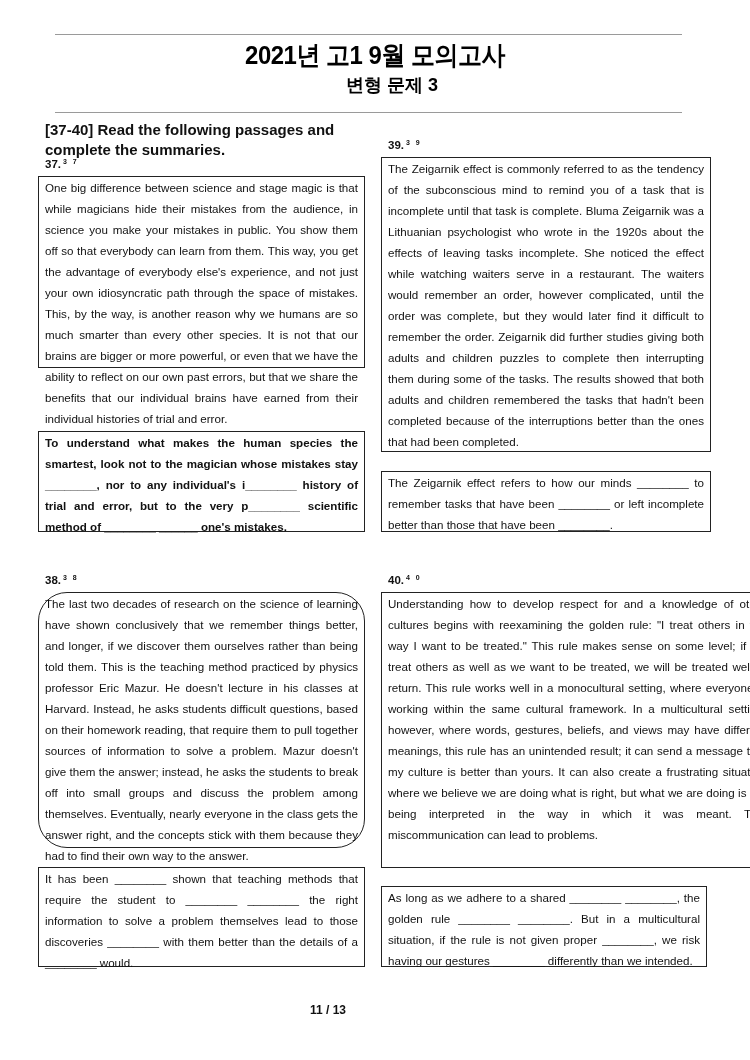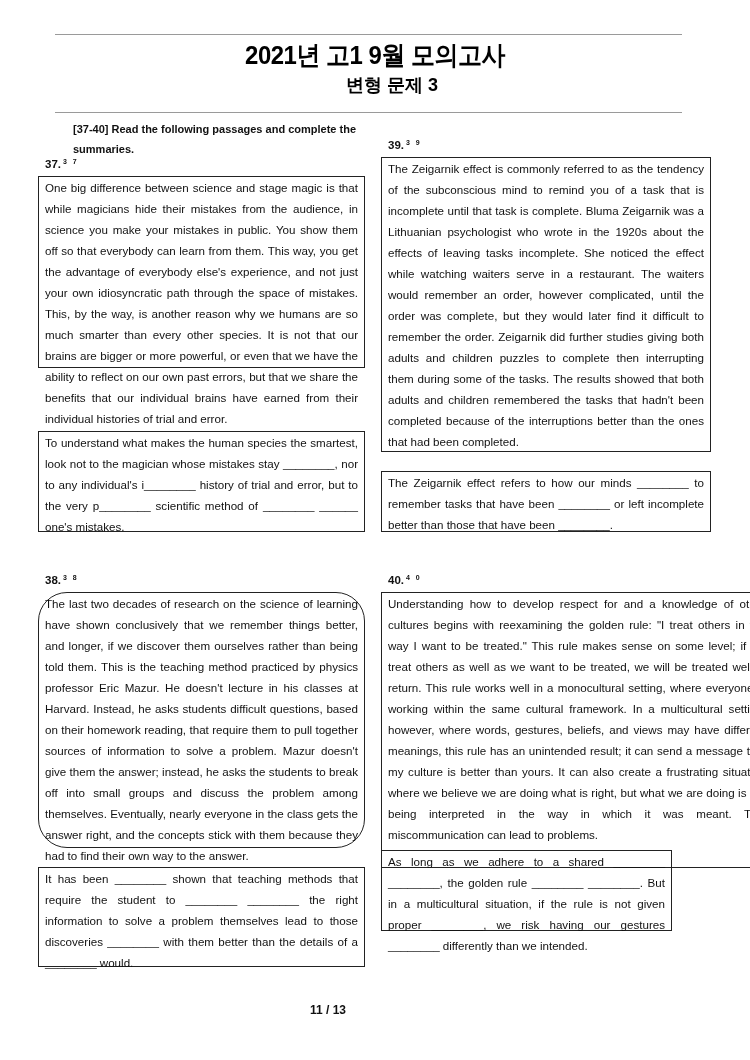--- a/index.html
+++ b/index.html
@@ -14,21 +14,21 @@
     position: absolute; left: 0; width: 750px; top: 38px; text-align: center;
     font-family: "Liberation Sans", sans-serif; font-weight: bold; font-size: 26px;
     letter-spacing: -0.5px; color: #000; transform: scaleX(0.92);
   }
   .subtitle {
     position: absolute; left: 0; width: 750px; top: 73px; text-align: center;
     font-family: "Liberation Sans", sans-serif; font-weight: bold; font-size: 18px; color: #000; padding-left: 17px;
   }
   .instr {
     position: absolute; left: 45px; top: 120px; width: 320px;
-    font-family: "Liberation Sans", sans-serif; font-weight: bold; font-size: 11px; line-height: 19.5px; margin-left: 28px;
+    font-family: "Liberation Sans", sans-serif; font-weight: bold; font-size: 15px; line-height: 19.5px;
   }
   .qnum {
     position: absolute; font-family: "Liberation Sans", sans-serif; font-weight: bold; font-size: 11.5px;
   }
   .qnum sup { font-size: 7px; margin-left: 2px; letter-spacing: 2px; vertical-align: 4px; font-weight: bold; }
   .box {
     position: absolute; border: 1.3px solid #222; box-sizing: border-box;
     padding: 0 6px; font-family: "Liberation Sans", sans-serif; font-size: 11.6px; line-height: 21px;
     text-align: justify; color: #111;
   }
@@ -47,21 +47,21 @@
 <div class="rule bottom"></div>
 
 <div class="instr">[37-40] Read the following passages and complete the summaries.</div>
 
 <div class="qnum" style="left:45px; top:158px;">
   <span>37.</span><sup>3 7</sup>
 </div>
 <div class="box" style="left:38px; top:176px; width:327px; height:192px;">
   <span class="txt">One big difference between science and stage magic is that while magicians hide their mistakes from the audience, in science you make your mistakes in public. You show them off so that everybody can learn from them. This way, you get the advantage of everybody else's experience, and not just your own idiosyncratic path through the space of mistakes. This, by the way, is another reason why we humans are so much smarter than every other species. It is not that our brains are bigger or more powerful, or even that we have the ability to reflect on our own past errors, but that we share the benefits that our individual brains have earned from their individual histories of trial and error.</span>
 </div>
-<div class="box" style="left:38px; top:431px; width:327px; height:101px;">
+<div class="box" style="left:38px; top:431px; width:327px; height:101px;font-weight:bold;">
   <span class="txt">To understand what makes the human species the smartest, look not to the magician whose mistakes stay ________, nor to any individual's i________ history of trial and error, but to the very p________ scientific method of ________ ______ one's mistakes.</span>
 </div>
 
 <div class="qnum" style="left:388px; top:139px;">
   <span>39.</span><sup>3 9</sup>
 </div>
 <div class="box" style="left:381px; top:157px; width:330px; height:295px;">
   <span class="txt">The Zeigarnik effect is commonly referred to as the tendency of the subconscious mind to remind you of a task that is incomplete until that task is complete. Bluma Zeigarnik was a Lithuanian psychologist who wrote in the 1920s about the effects of leaving tasks incomplete. She noticed the effect while watching waiters serve in a restaurant. The waiters would remember an order, however complicated, until the order was complete, but they would later find it difficult to remember the order. Zeigarnik did further studies giving both adults and children puzzles to complete then interrupting them during some of the tasks. The results showed that both adults and children remembered the tasks that hadn't been completed because of the interruptions better than the ones that had been completed.</span>
 </div>
 <div class="box" style="left:381px; top:471px; width:330px; height:61px;">
@@ -77,17 +77,17 @@
 <div class="box" style="left:38px; top:867px; width:327px; height:100px;">
   <span class="txt">It has been ________ shown that teaching methods that require the student to ________ ________ the right information to solve a problem themselves lead to those discoveries ________ with them better than the details of a ________ would.</span>
 </div>
 
 <div class="qnum" style="left:388px; top:574px;">
   <span>40.</span><sup>4 0</sup>
 </div>
 <div class="box" style="left:381px; top:592px; width:392px; height:276px;">
   <span class="txt">Understanding how to develop respect for and a knowledge of other cultures begins with reexamining the golden rule: "I treat others in the way I want to be treated." This rule makes sense on some level; if we treat others as well as we want to be treated, we will be treated well in return. This rule works well in a monocultural setting, where everyone is working within the same cultural framework. In a multicultural setting, however, where words, gestures, beliefs, and views may have different meanings, this rule has an unintended result; it can send a message that my culture is better than yours. It can also create a frustrating situation where we believe we are doing what is right, but what we are doing is not being interpreted in the way in which it was meant. This miscommunication can lead to problems.</span>
 </div>
-<div class="box" style="left:381px; top:850px; width:291px; height:81px;">
+<div class="box" style="left:381px; top:886px; width:326px; height:81px;">
   <span class="txt">As long as we adhere to a shared ________ ________, the golden rule ________ ________. But in a multicultural situation, if the rule is not given proper ________, we risk having our gestures ________ differently than we intended.</span>
 </div>
 
 <div class="page-num">11 / 13</div>
 
 </body></html>

